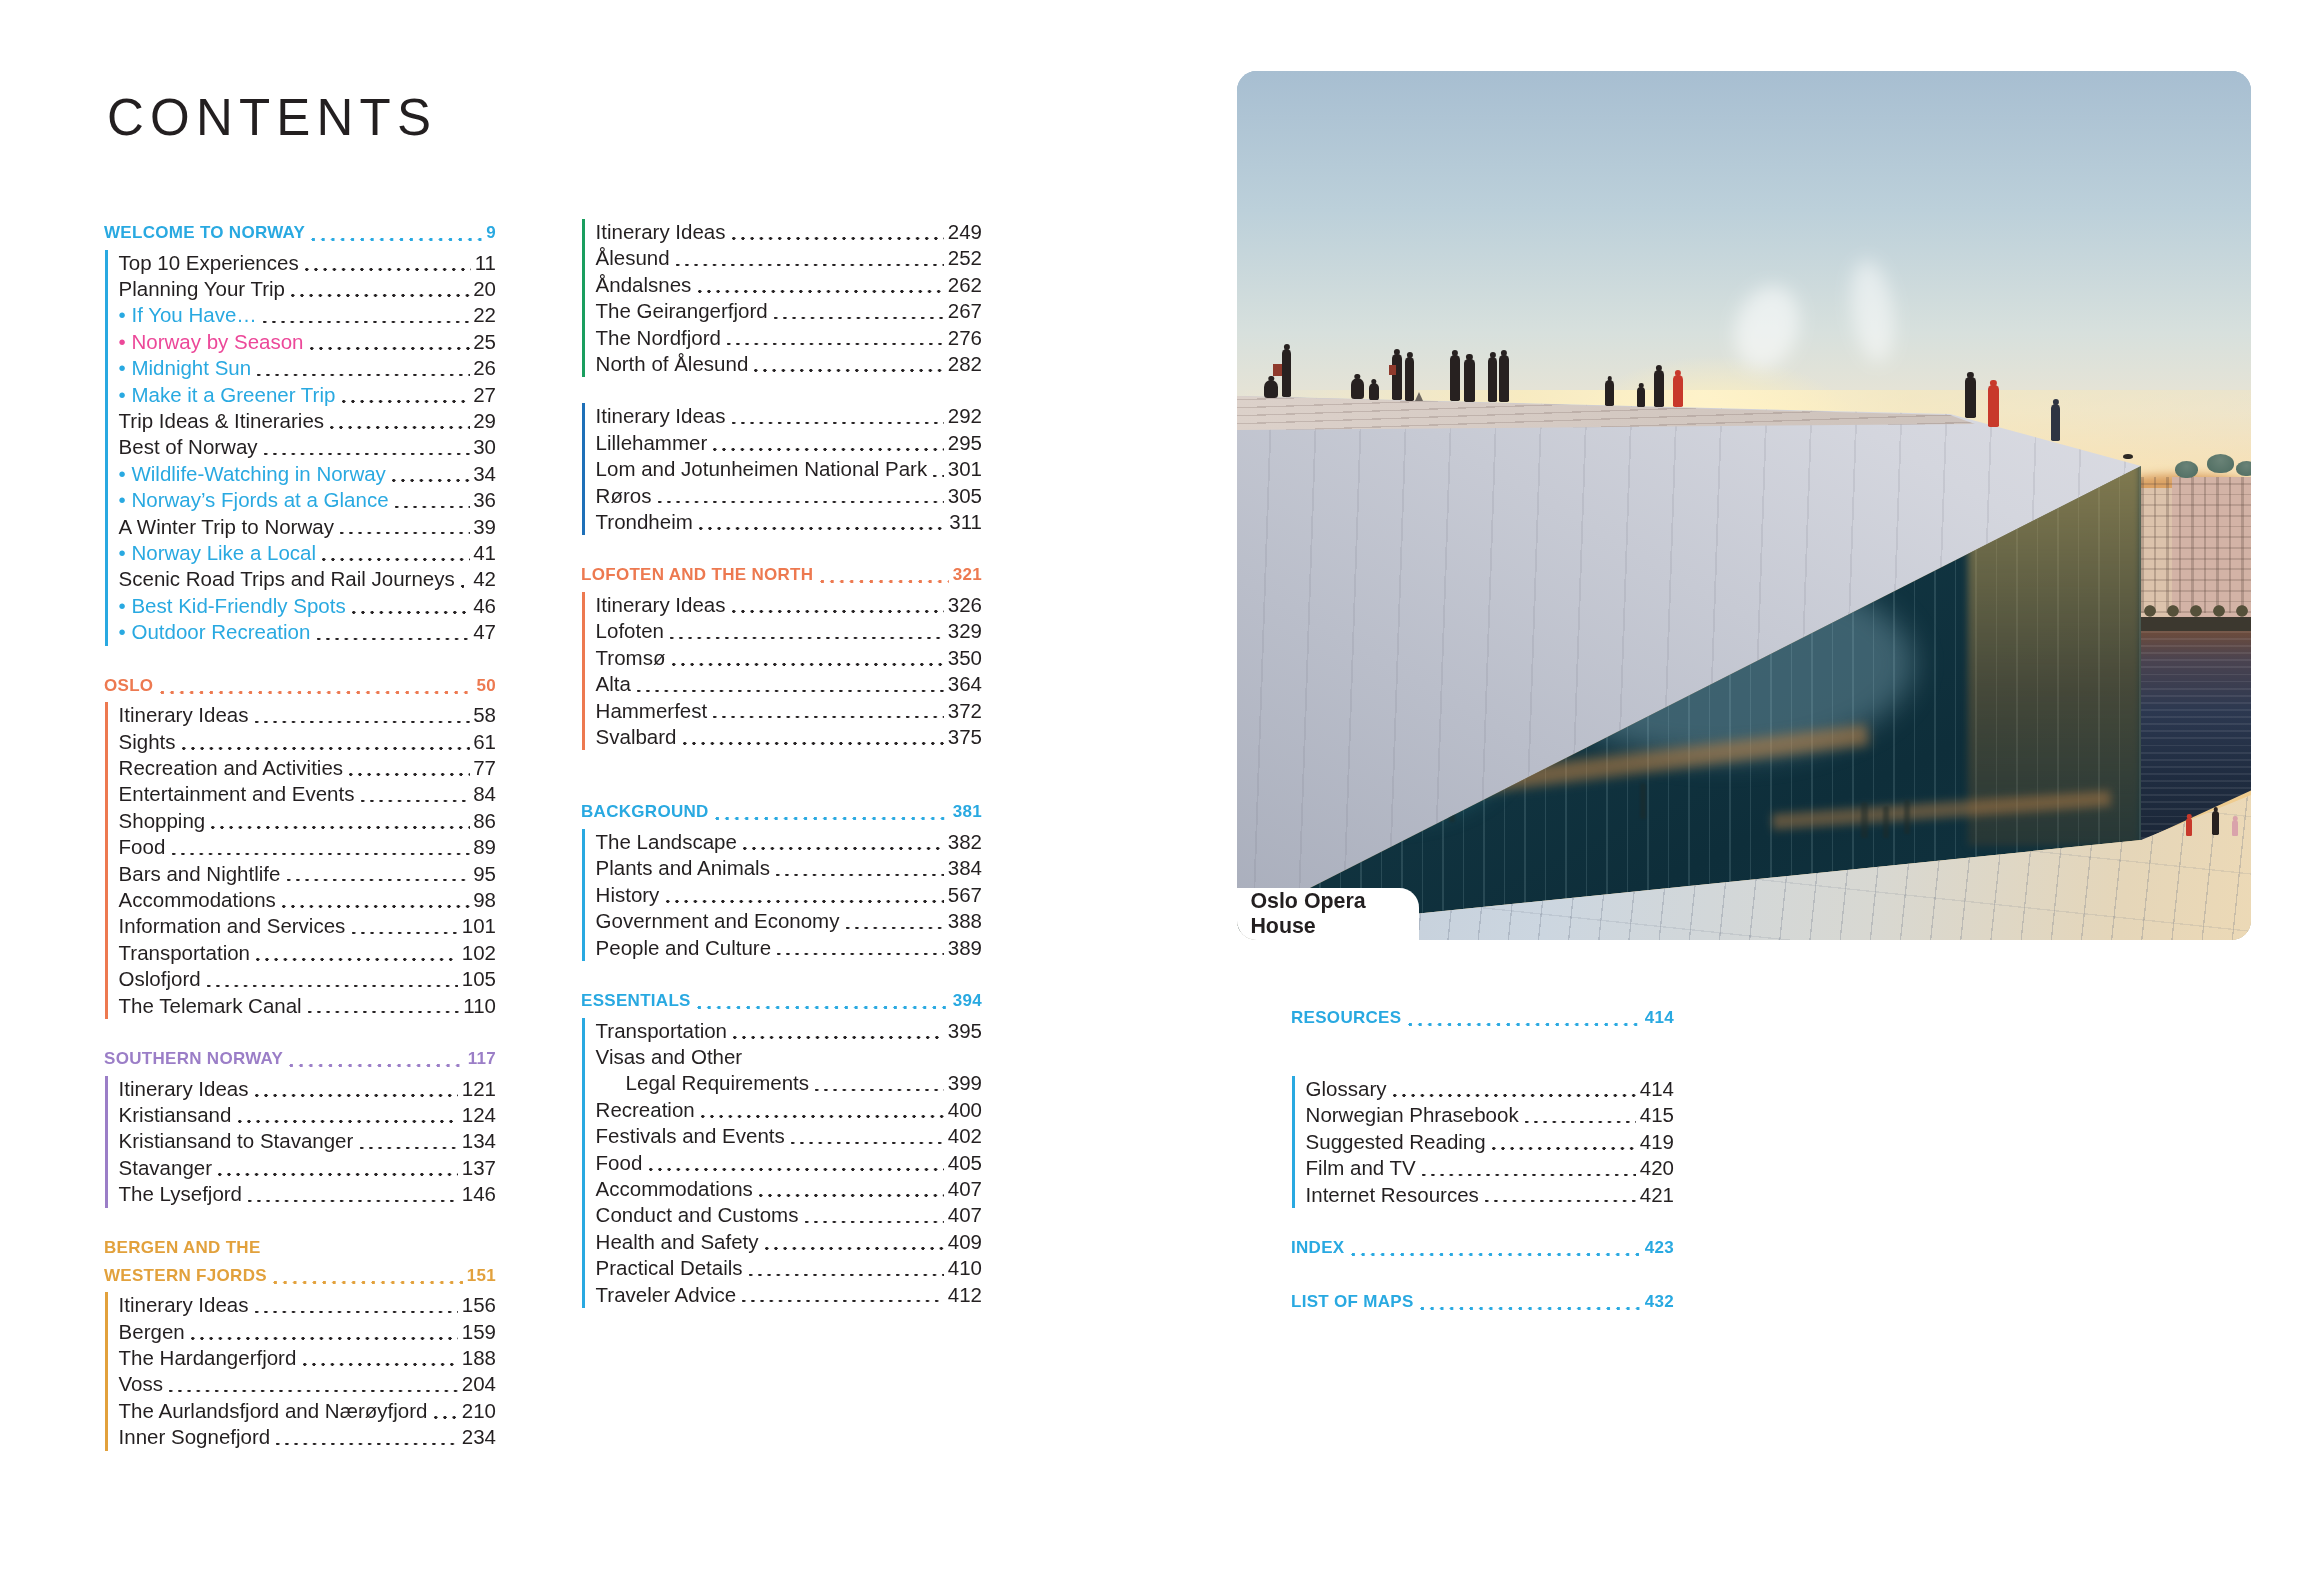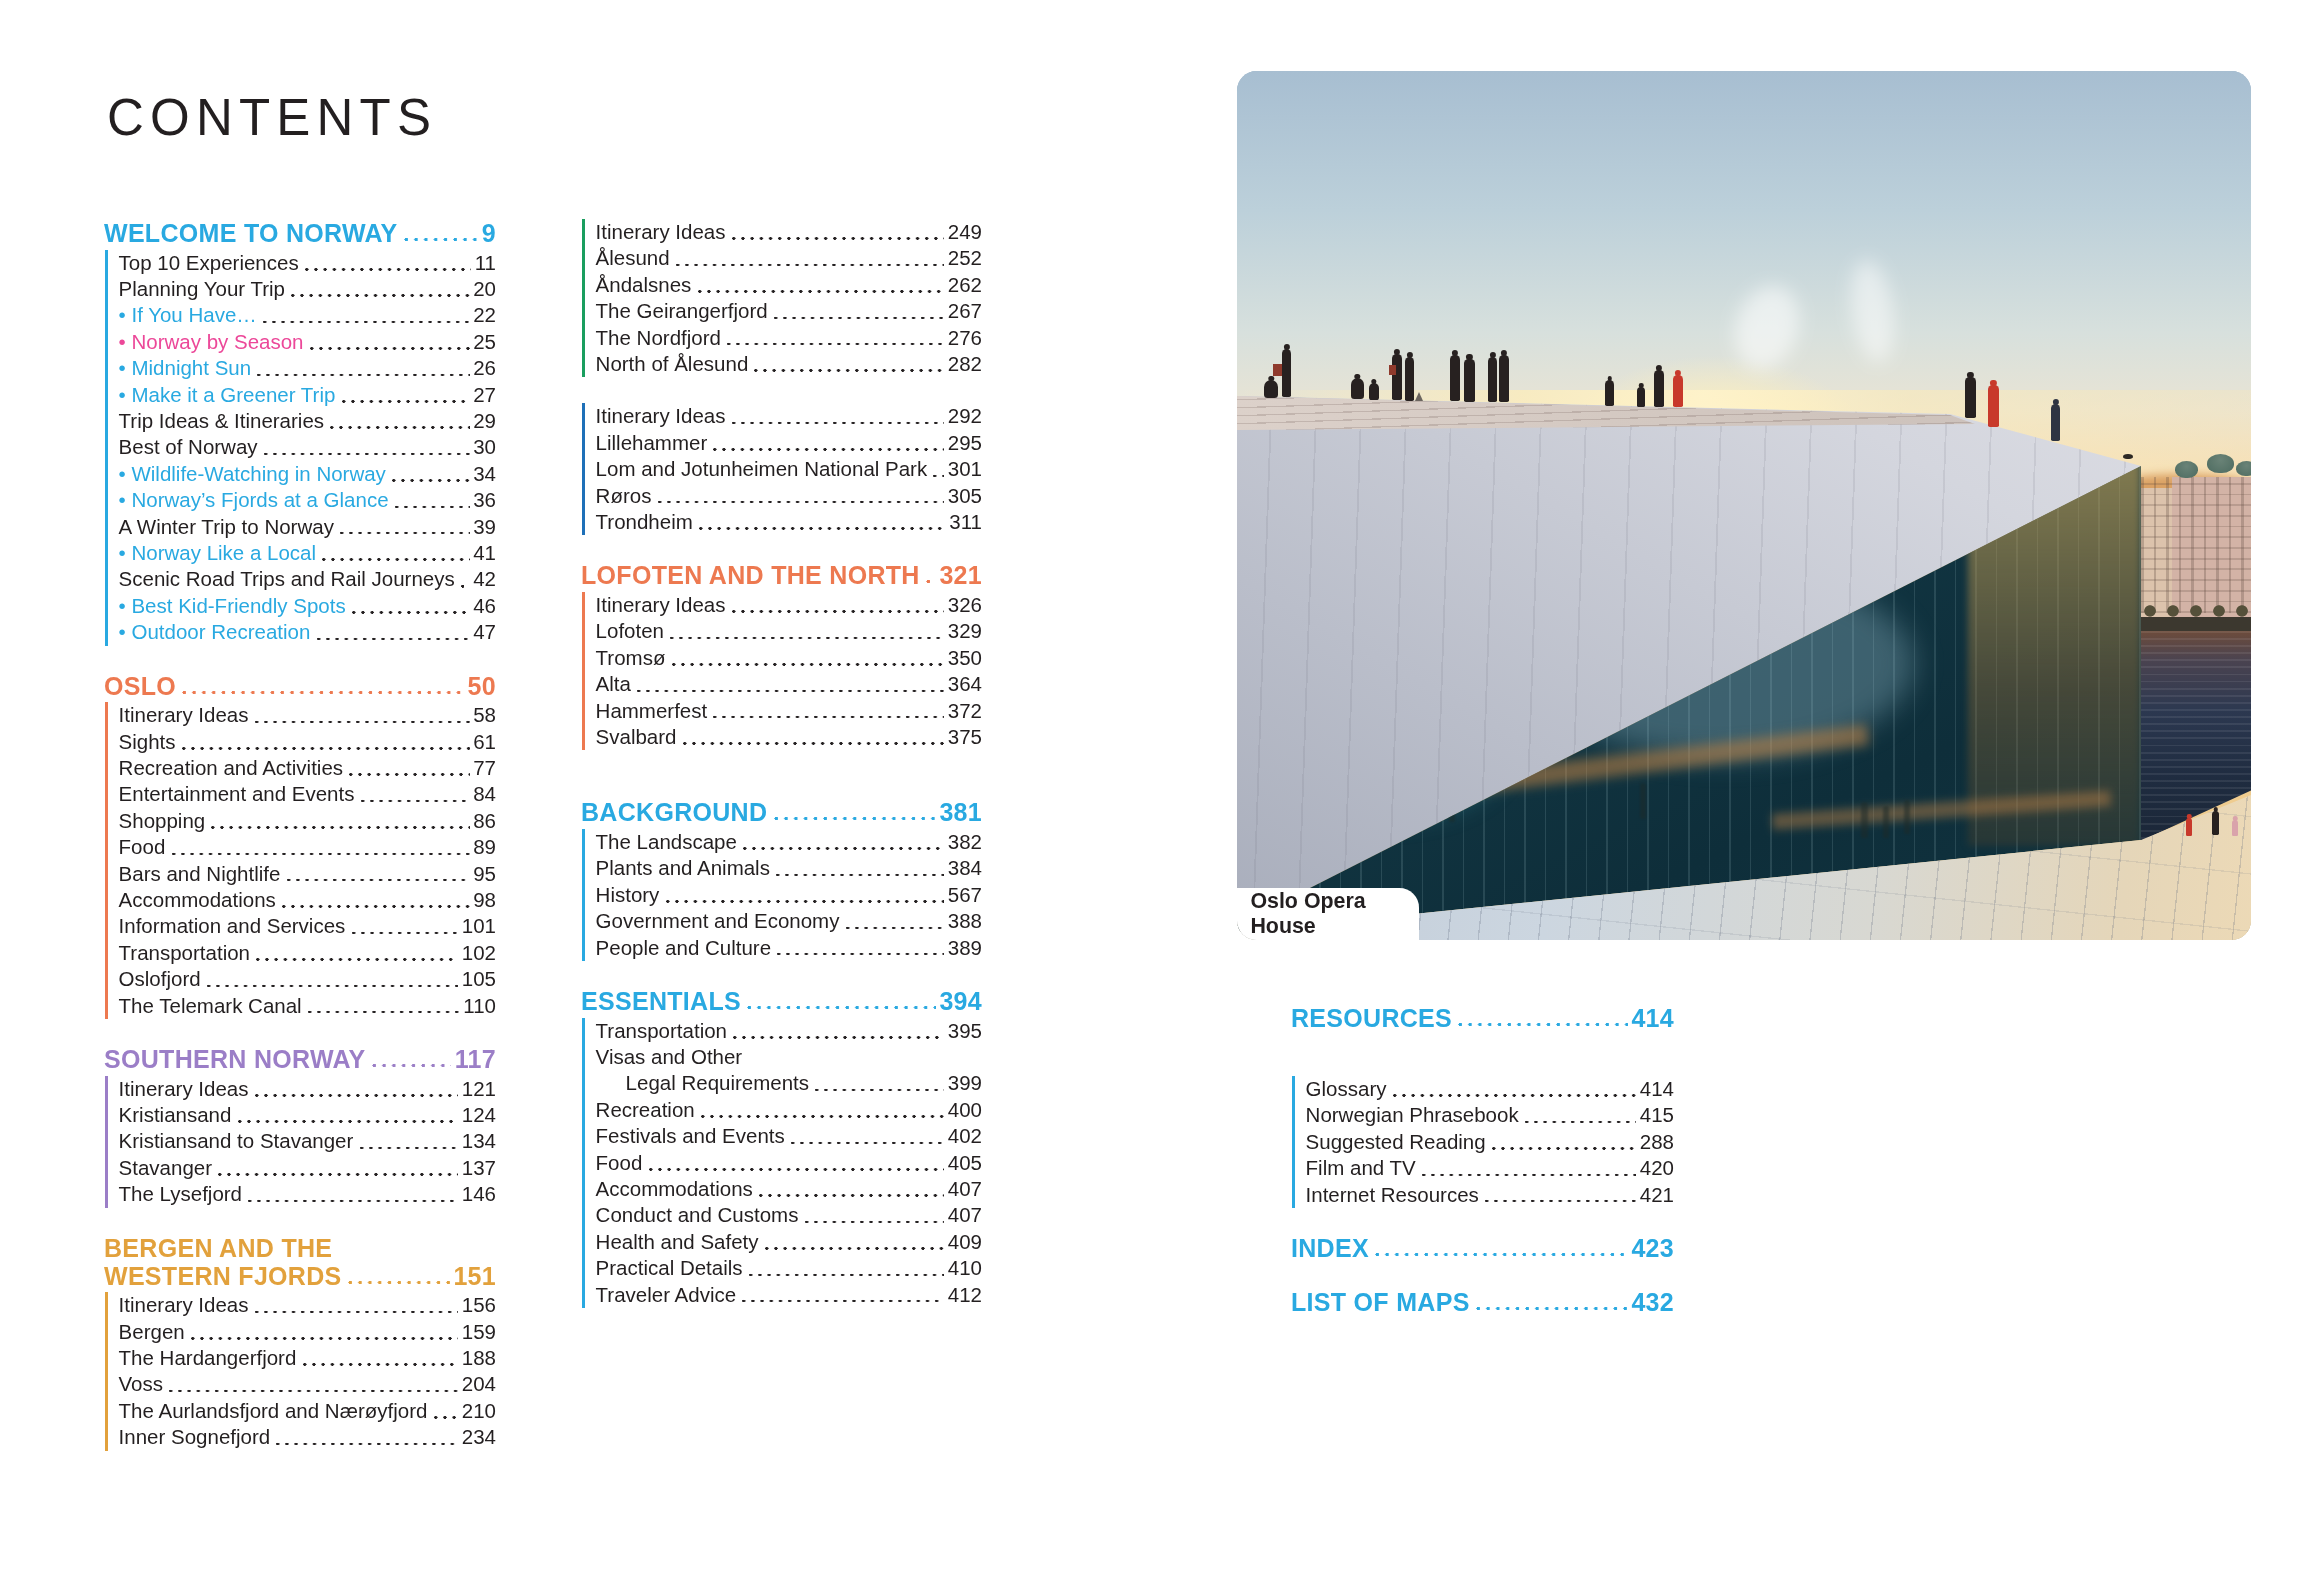--- a/index.html
+++ b/index.html
@@ -9,21 +9,21 @@
   }
   .page-title{
     position:absolute;left:107px;top:88px;margin:0;
     font-size:51px;font-weight:500;letter-spacing:6.2px;color:#231f20;
   }
   .toc-col{position:absolute;}
   #col1{left:104px;top:219px;width:392px;}
   #col2{left:581px;top:219px;width:401px;}
   #col3{left:1291px;top:1004px;width:383px;}
   .toc-section{margin-bottom:26px;}
-  .sec-heading{font-weight:700;font-size:25px;line-height:28px;letter-spacing:0.3px;margin-bottom:2.7px;}
+  .sec-heading{font-weight:700;font-size:17px;line-height:28px;letter-spacing:0.3px;margin-bottom:2.7px;}
   .h-line{white-space:nowrap;}
   .h-row{display:flex;}
   .h-title{white-space:nowrap;}
   .h-page{font-weight:700;}
   .leader{
     flex:1;min-width:7.1px;align-self:flex-end;height:4.5px;margin:0 3.6px 4.5px 6.2px;
     background-image:radial-gradient(circle at 1.8px 2.2px, currentColor 1.4px, transparent 1.7px);
     background-size:9.2px 4.5px;background-repeat:repeat-x;background-position:0 0;
   }
   .h-leader{
@@ -574,21 +574,21 @@
           <span class="page-num">414</span>
         </div>
         <div class="row">
           <span class="label">Norwegian Phrasebook</span>
           <span class="leader"></span>
           <span class="page-num">415</span>
         </div>
         <div class="row">
           <span class="label">Suggested Reading</span>
           <span class="leader"></span>
-          <span class="page-num">288</span>
+          <span class="page-num">419</span>
         </div>
         <div class="row">
           <span class="label">Film and TV</span>
           <span class="leader"></span>
           <span class="page-num">420</span>
         </div>
         <div class="row">
           <span class="label">Internet Resources</span>
           <span class="leader"></span>
           <span class="page-num">421</span>

